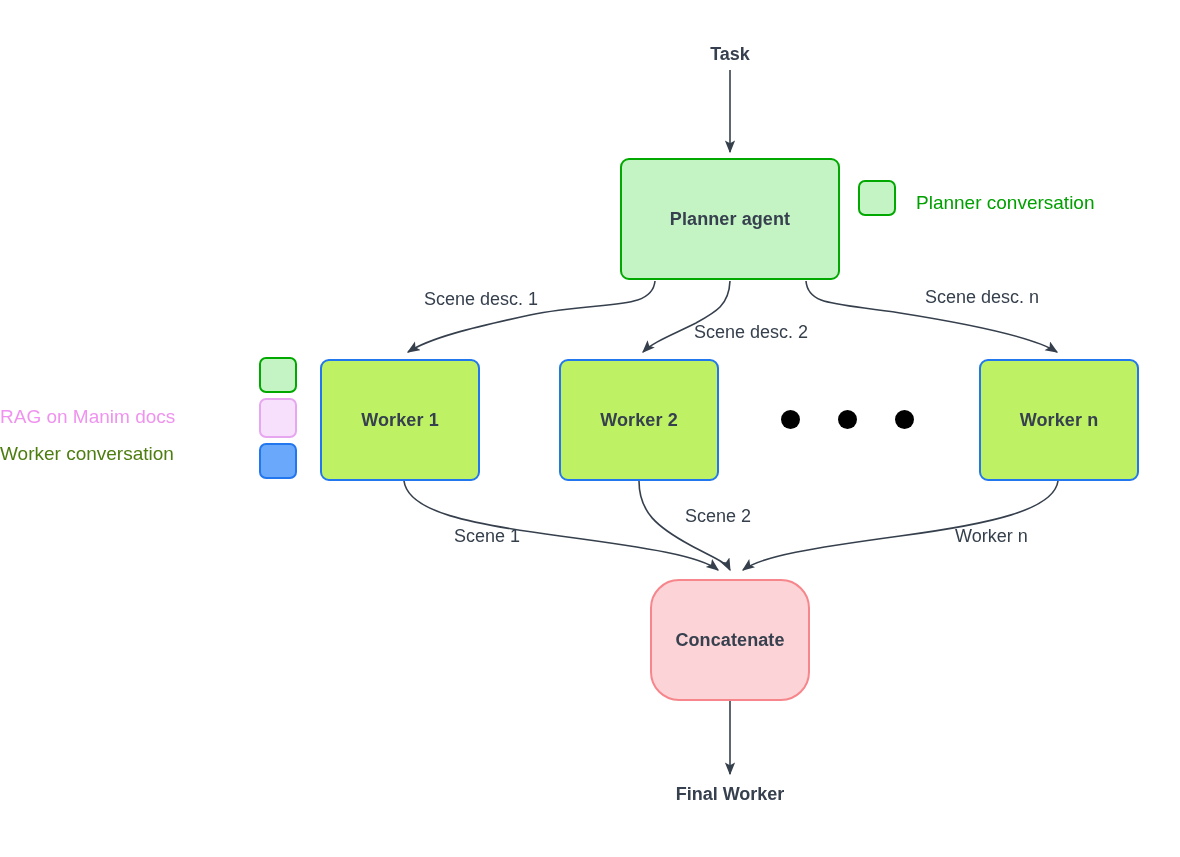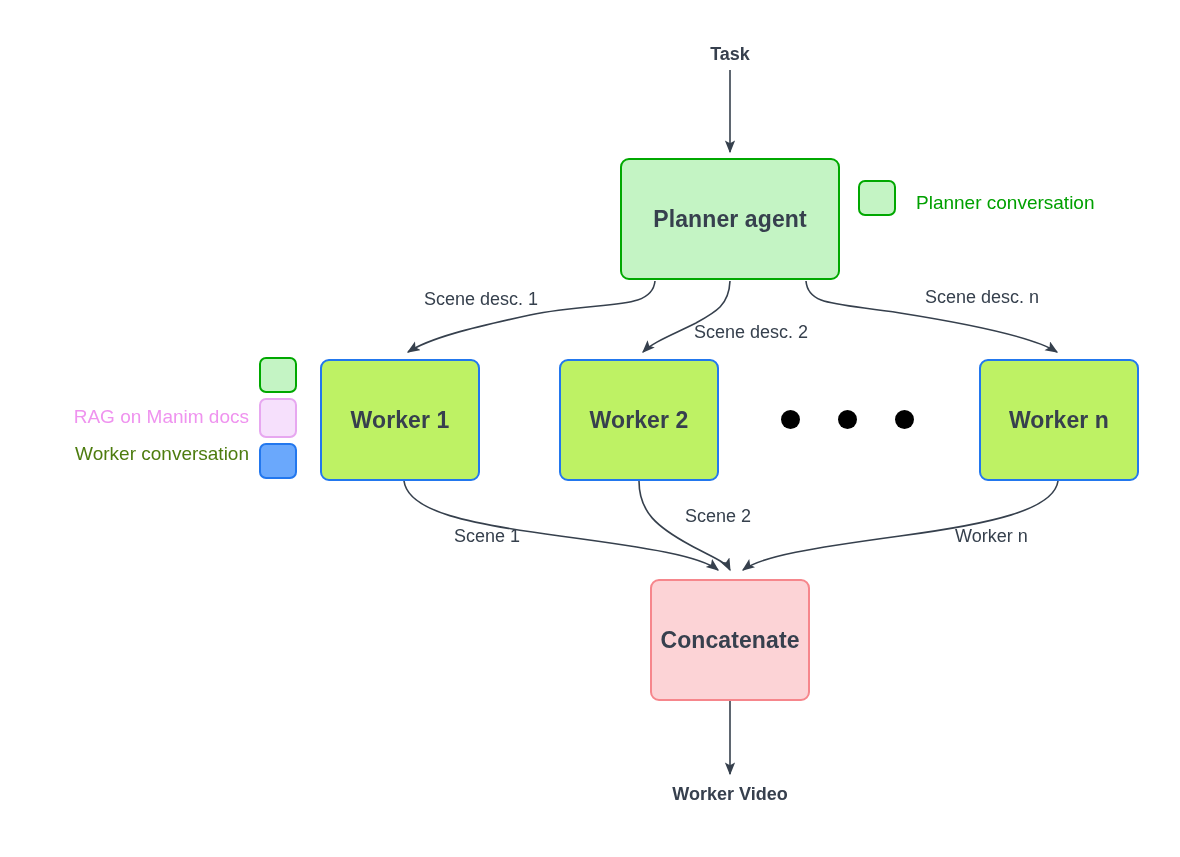--- a/index.html
+++ b/index.html
@@ -30,21 +30,21 @@
 
   
   .node {
     position: absolute;
     box-sizing: border-box;
     display: flex;
     align-items: center;
     justify-content: center;
     border-radius: 9px;
     font-weight: bold;
-    font-size: 23px;
+    font-size: 18px;
     color: #37404e;
     letter-spacing: .1px;
     text-align: center;
   }
   .node.planner {
     background: #c4f4c4;
     border: 2.5px solid #00a800;
   }
   .node.worker {
     background: #bef264;
@@ -107,21 +107,21 @@
     border: 2.5px solid #2277ee;
   }
   .legend-text {
     position: absolute;
     font-size: 19px;
     white-space: nowrap;
   }
   .legend-text.green { color: #00a000; margin-top: 8px; }
   .legend-text.violet { color: #ef93ef; }
   .legend-text.blue  { color: #4d7c0f; }
-  .legend-text.right-align { text-align: right; }
+  .legend-text.right-align { }
 </style>
 </head>
 <body>
 
 <div id="canvas">
 
   <svg id="edges" viewBox="0 0 1180 857" xmlns="http://www.w3.org/2000/svg">
     <defs>
       <marker id="arrowhead" markerWidth="9" markerHeight="9" refX="7.2" refY="3.2" orient="auto" markerUnits="strokeWidth">
         <path d="M0,0 L8,3.2 L0,6.4 L1.7,3.2 Z" fill="#36404d"></path>
@@ -140,31 +140,31 @@
 
     <path d="M639,481 C639,512 657,527 690,545 C716,559 726,562 730,570" fill="none" stroke="#36404d" stroke-width="1.6" marker-end="url(#arrowhead)"></path>
 
     <path d="M1058,481 C1054,510 990,524 900,536 C812,548 762,556 743,570" fill="none" stroke="#36404d" stroke-width="1.6" marker-end="url(#arrowhead)"></path>
 
     <path d="M730,701 L730,774" fill="none" stroke="#36404d" stroke-width="1.6" marker-end="url(#arrowhead)"></path>
   </svg>
 
   <div class="io-label" style="left:680px; top:44px; width:100px;">Task</div>
 
-  <div class="io-label" style="left:640px; top:784px; width:180px;">Worker Video</div>
+  <div class="io-label" style="left:640px; top:784px; width:180px;">Final Worker</div>
 
   <div class="node planner" style="left:620px; top:158px; width:220px; height:122px;">Planner agent</div>
 
   <div class="node worker" style="left:320px; top:359px; width:160px; height:122px;">Worker 1</div>
 
   <div class="node worker" style="left:559px; top:359px; width:160px; height:122px;">Worker 2</div>
 
   <div class="node worker" style="left:979px; top:359px; width:160px; height:122px;">Worker n</div>
 
-  <div class="node concat" style="left:650px; top:579px; width:160px; height:122px;">Concatenate</div>
+  <div class="node concat" style="left:650px; top:579px; width:160px; height:122px;border-radius:29px;">Concatenate</div>
 
   <div class="dots" style="left:781px; top:410px;">
     <span class="dot"></span>
     <span class="dot"></span>
     <span class="dot"></span>
   </div>
 
   <div class="edge-label" style="left:424px; top:289px;">Scene desc. 1</div>
 
   <div class="edge-label" style="left:694px; top:322px;">Scene desc. 2</div>

